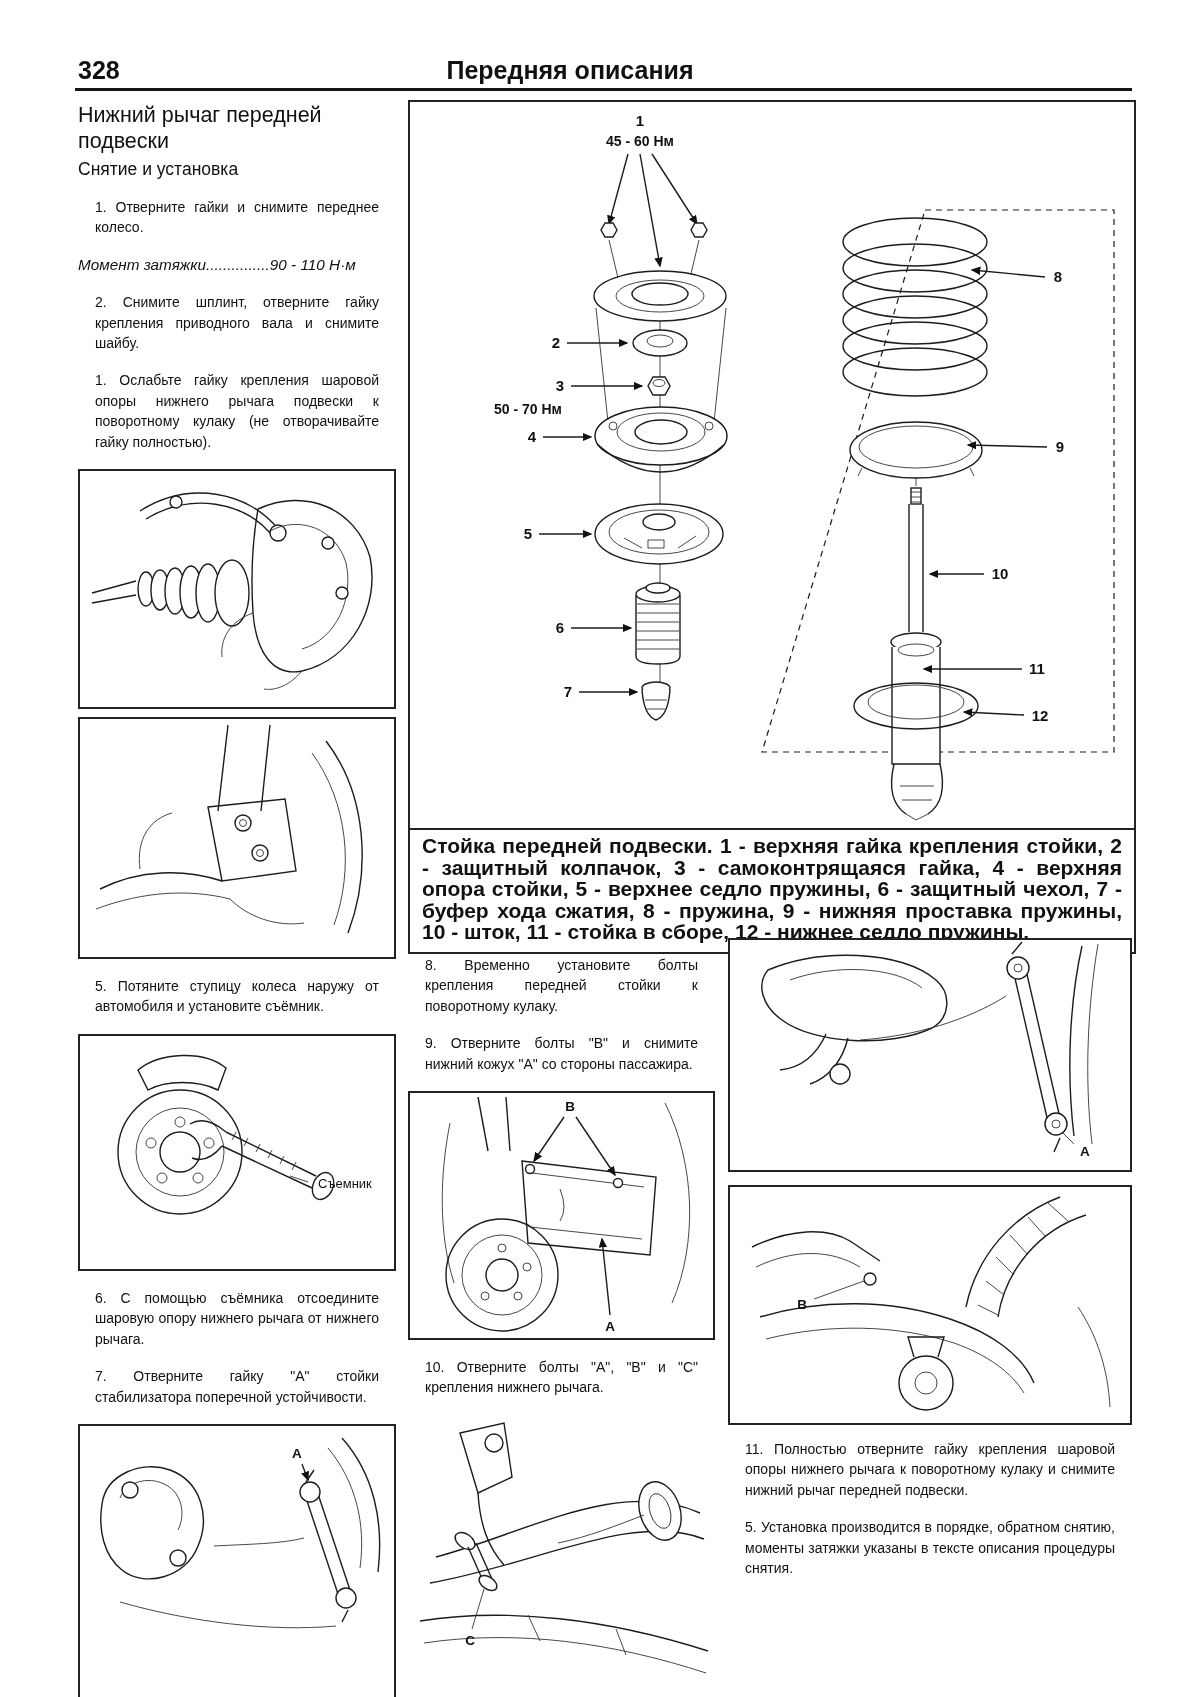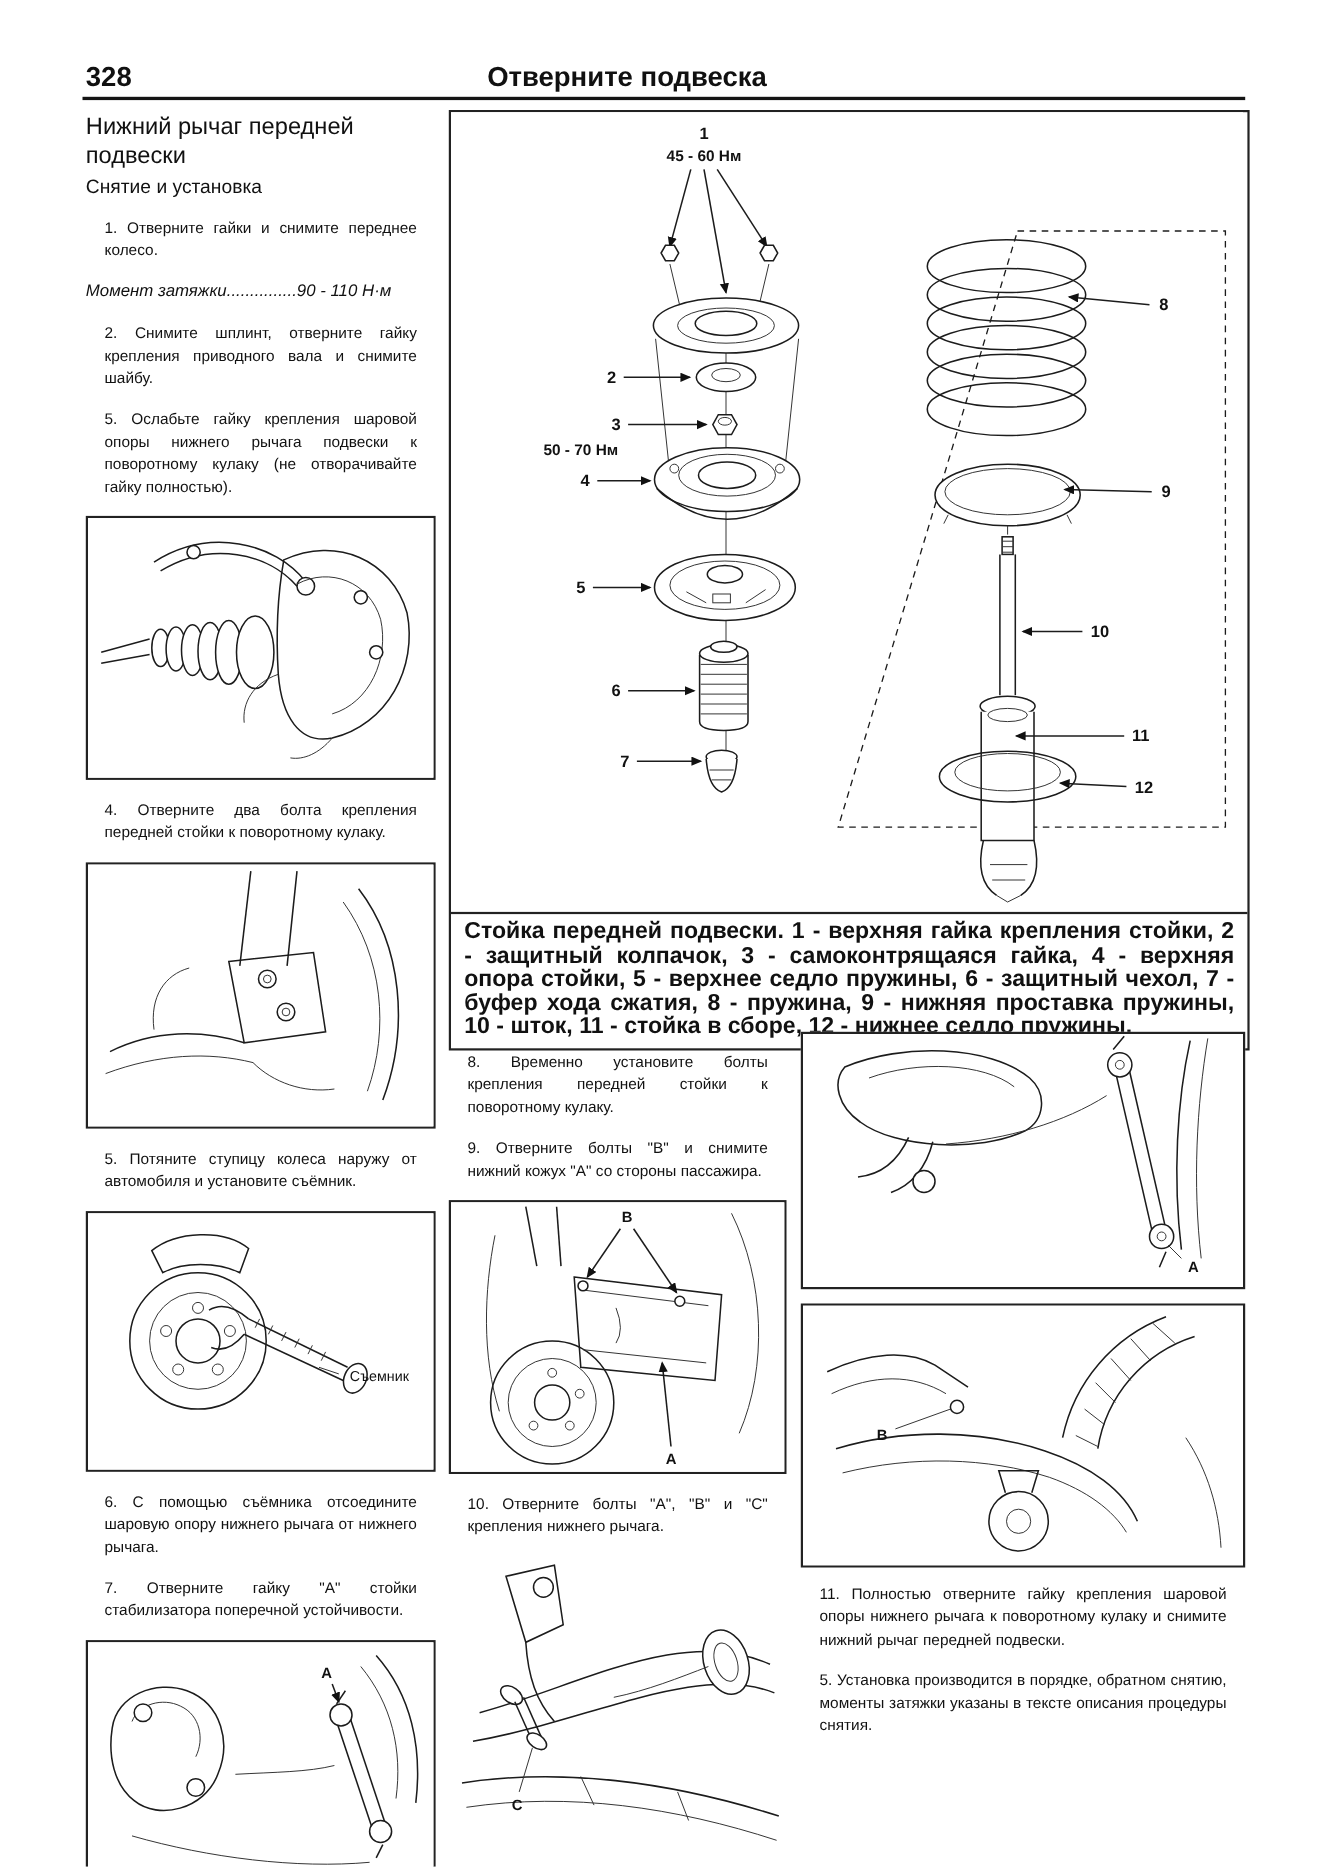--- a/index.html
+++ b/index.html
@@ -37,30 +37,30 @@
   svg .tq{font-size:14px;font-weight:bold;}
   svg .flbl{font-size:13.5px;font-weight:bold;}
   svg .flbl-n{font-size:13px;font-weight:normal;}
 </style>
 </head>
 <body>
 
 <div class="page">
 
   <span class="page-number">328</span>
-  <span class="page-header-title">Отверните подвеска</span>
+  <span class="page-header-title">Передняя описания</span>
   <div class="head-rule"></div>
 
   <div class="col-left">
     <h1 class="doc-title">Нижний рычаг передней подвески</h1>
     <h2 class="doc-sub">Снятие и установка</h2>
     <p class="step">1. Отверните гайки и снимите переднее колесо.</p>
     <p class="torque"><span>Момент затяжки</span><span>...............</span><span>90 - 110 Н·м</span></p>
     <p class="step">2. Снимите шплинт, отверните гайку крепления приводного вала и снимите шайбу.</p>
-    <p class="step">5. Ослабьте гайку крепления шаровой опоры нижнего рычага подвески к поворотному кулаку (не отворачивайте гайку полностью).</p>
+    <p class="step">1. Ослабьте гайку крепления шаровой опоры нижнего рычага подвески к поворотному кулаку (не отворачивайте гайку полностью).</p>
 
     <div class="figbox">
       <svg width="314" height="236" viewBox="0 0 314 236">
         <path class="ln" d="M12,122 L56,110"></path>
           <path class="ln" d="M12,132 L56,124"></path>
         <ellipse class="wh" cx="66" cy="118" rx="8" ry="17"></ellipse>
         <ellipse class="wh" cx="80" cy="119" rx="9" ry="20"></ellipse>
         <ellipse class="wh" cx="95" cy="120" rx="10" ry="23"></ellipse>
         <ellipse class="wh" cx="111" cy="121" rx="11" ry="26"></ellipse>
         <ellipse class="wh" cx="128" cy="122" rx="12" ry="29"></ellipse>
@@ -71,21 +71,20 @@
         <circle class="wh" cx="198" cy="62" r="8"></circle>
         <path class="ln" d="M178,38 C226,16 276,38 290,86 C300,136 272,188 222,200 C192,206 176,180 173,142 C171,110 172,72 178,38 Z"></path>
         <path class="lnt" d="M190,60 C220,44 256,58 266,92 C274,128 256,168 222,178"></path>
         <circle class="wh" cx="248" cy="72" r="6"></circle>
         <circle class="wh" cx="262" cy="122" r="6"></circle>
         <path class="lnt" d="M173,142 C150,150 140,168 142,186"></path>
         <path class="lnt" d="M222,200 C210,214 196,220 184,218"></path>
       </svg>
     </div>
 
-    <p class="step">4. Отверните два болта крепления передней стойки к поворотному кулаку.</p>
 
     <div class="figbox">
       <svg width="314" height="238" viewBox="0 0 314 238">
         <path class="ln" d="M148,6 L138,92"></path>
           <path class="ln" d="M190,6 L181,92"></path>
         <path class="ln" d="M128,88 L205,80 L216,152 L142,162 Z"></path>
         <circle class="wh" cx="163" cy="104" r="8"></circle>
           <circle class="lnt" cx="163" cy="104" r="3.5"></circle>
         <circle class="wh" cx="180" cy="134" r="8"></circle>
           <circle class="lnt" cx="180" cy="134" r="3.5"></circle>

